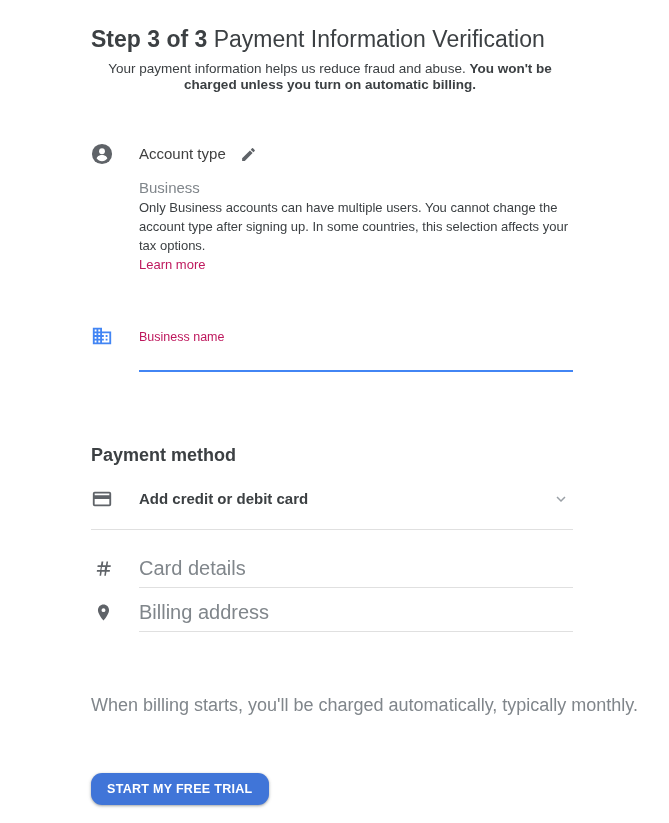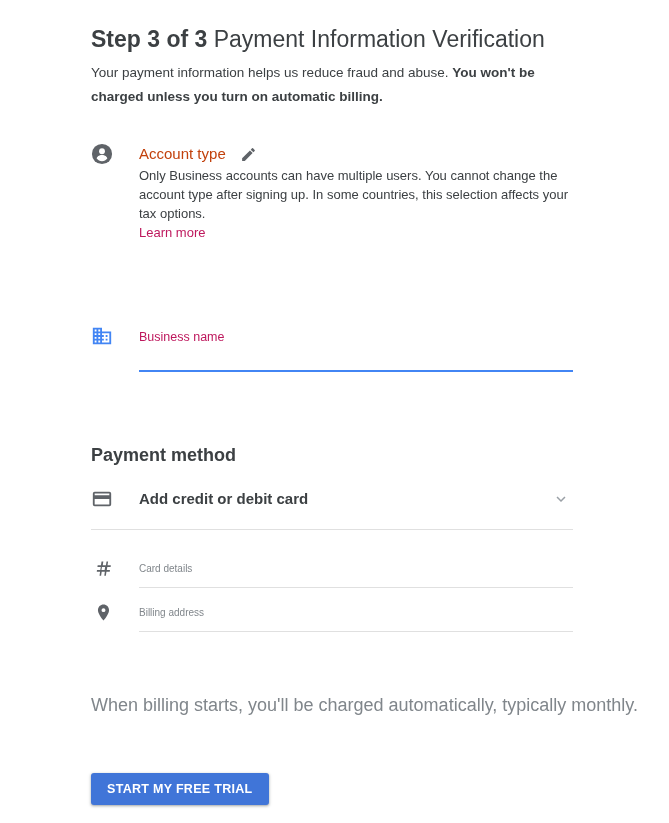--- a/index.html
+++ b/index.html
@@ -37,23 +37,24 @@
     letter-spacing: 0;
     margin: 0;
     white-space: nowrap;
   }
   .title .step {
     font-weight: 700;
   }
   .subtitle {
     margin: 7px 0 0 0;
     font-size: 13.5px;
-    line-height: 24px;
+    line-height: 16px;
     color: #3c4043;
     max-width: 478px;
+    text-align: center;
   }
   .subtitle .bold {
     font-weight: 700;
   }
 
   
   .acct-row {
     position: absolute;
     left: 91px;
     top: 142px;
@@ -65,21 +66,21 @@
     height: 24px;
   }
   .icon-col {
     width: 48px;
     flex: 0 0 48px;
     display: flex;
     align-items: center;
   }
   .acct-label {
     font-size: 15px;
-    color: #c2410c;
+    color: #404040;
     line-height: 20px;
   }
   .pencil {
     margin-left: 14px;
     display: inline-flex;
     align-items: center;
     cursor: pointer;
   }
   .acct-value {
     margin-left: 48px;
@@ -212,21 +213,21 @@
   .field-input {
     position: absolute;
     left: 48px;
     top: 4px;
     width: 434px;
     height: 24px;
     border: none;
     outline: none;
     background: transparent;
     font-family: "Liberation Sans", sans-serif;
-    font-size: 10px;
+    font-size: 20px;
     color: #202124;
     padding: 0;
   }
   .field-input::placeholder {
     color: #80868b;
     opacity: 1;
   }
   .field-underline {
     position: absolute;
     left: 48px;
@@ -248,21 +249,21 @@
     color: #80868b;
     line-height: 18px;
   }
   .cta {
     position: absolute;
     left: 91px;
     top: 773px;
     height: 32px;
     padding: 0 16px;
     border: none;
-    border-radius: 3px;
+    border-radius: 11px;
     background: #4075d8;
     color: #ffffff;
     font-family: "Liberation Sans", sans-serif;
     font-size: 12.5px;
     font-weight: 700;
     letter-spacing: 0.3px;
     cursor: pointer;
     box-shadow: 0 1px 2px rgba(60,64,67,0.30), 0 1px 3px 1px rgba(60,64,67,0.15);
   }
 </style>
@@ -285,20 +286,21 @@
           <path d="M12 13c-3.2 0-5.8 1.9-5.8 3.9 1.4 1.8 3.4 2.9 5.8 2.9s4.4-1.1 5.8-2.9c0-2-2.6-3.9-5.8-3.9z" fill="#ffffff"></path>
         </svg>
       </span>
       <span class="acct-label">Account type</span>
       <span class="pencil">
         <svg width="17" height="17" viewBox="0 0 24 24" aria-hidden="true">
           <path d="M3 17.25V21h3.75L17.81 9.94l-3.75-3.75L3 17.25zM20.71 7.04a1 1 0 0 0 0-1.41l-2.34-2.34a1 1 0 0 0-1.41 0l-1.83 1.83 3.75 3.75 1.83-1.83z" fill="#5f6368"></path>
         </svg>
       </span>
     </div>
+    <div class="acct-value">Business</div>
     <div class="acct-desc">
       <span>Only Business accounts can have multiple users. You cannot change the account type after signing up. In some countries, this selection affects your tax options.</span><br>
       <a class="link" href="#">Learn more</a>
     </div>
   </div>
 
   <div class="bizname-field">
     <span class="bizname-icon">
       <svg width="22" height="22" viewBox="0 0 24 24" aria-hidden="true">
         <path d="M12 7V3H2v18h20V7H12zM6 19H4v-2h2v2zm0-4H4v-2h2v2zm0-4H4V9h2v2zm0-4H4V5h2v2zm4 12H8v-2h2v2zm0-4H8v-2h2v2zm0-4H8V9h2v2zm0-4H8V5h2v2zm10 12h-8v-2h2v-2h-2v-2h2v-2h-2V9h8v10zm-2-8h-2v2h2v-2zm0 4h-2v2h2v-2z" fill="#4285f4"></path>

